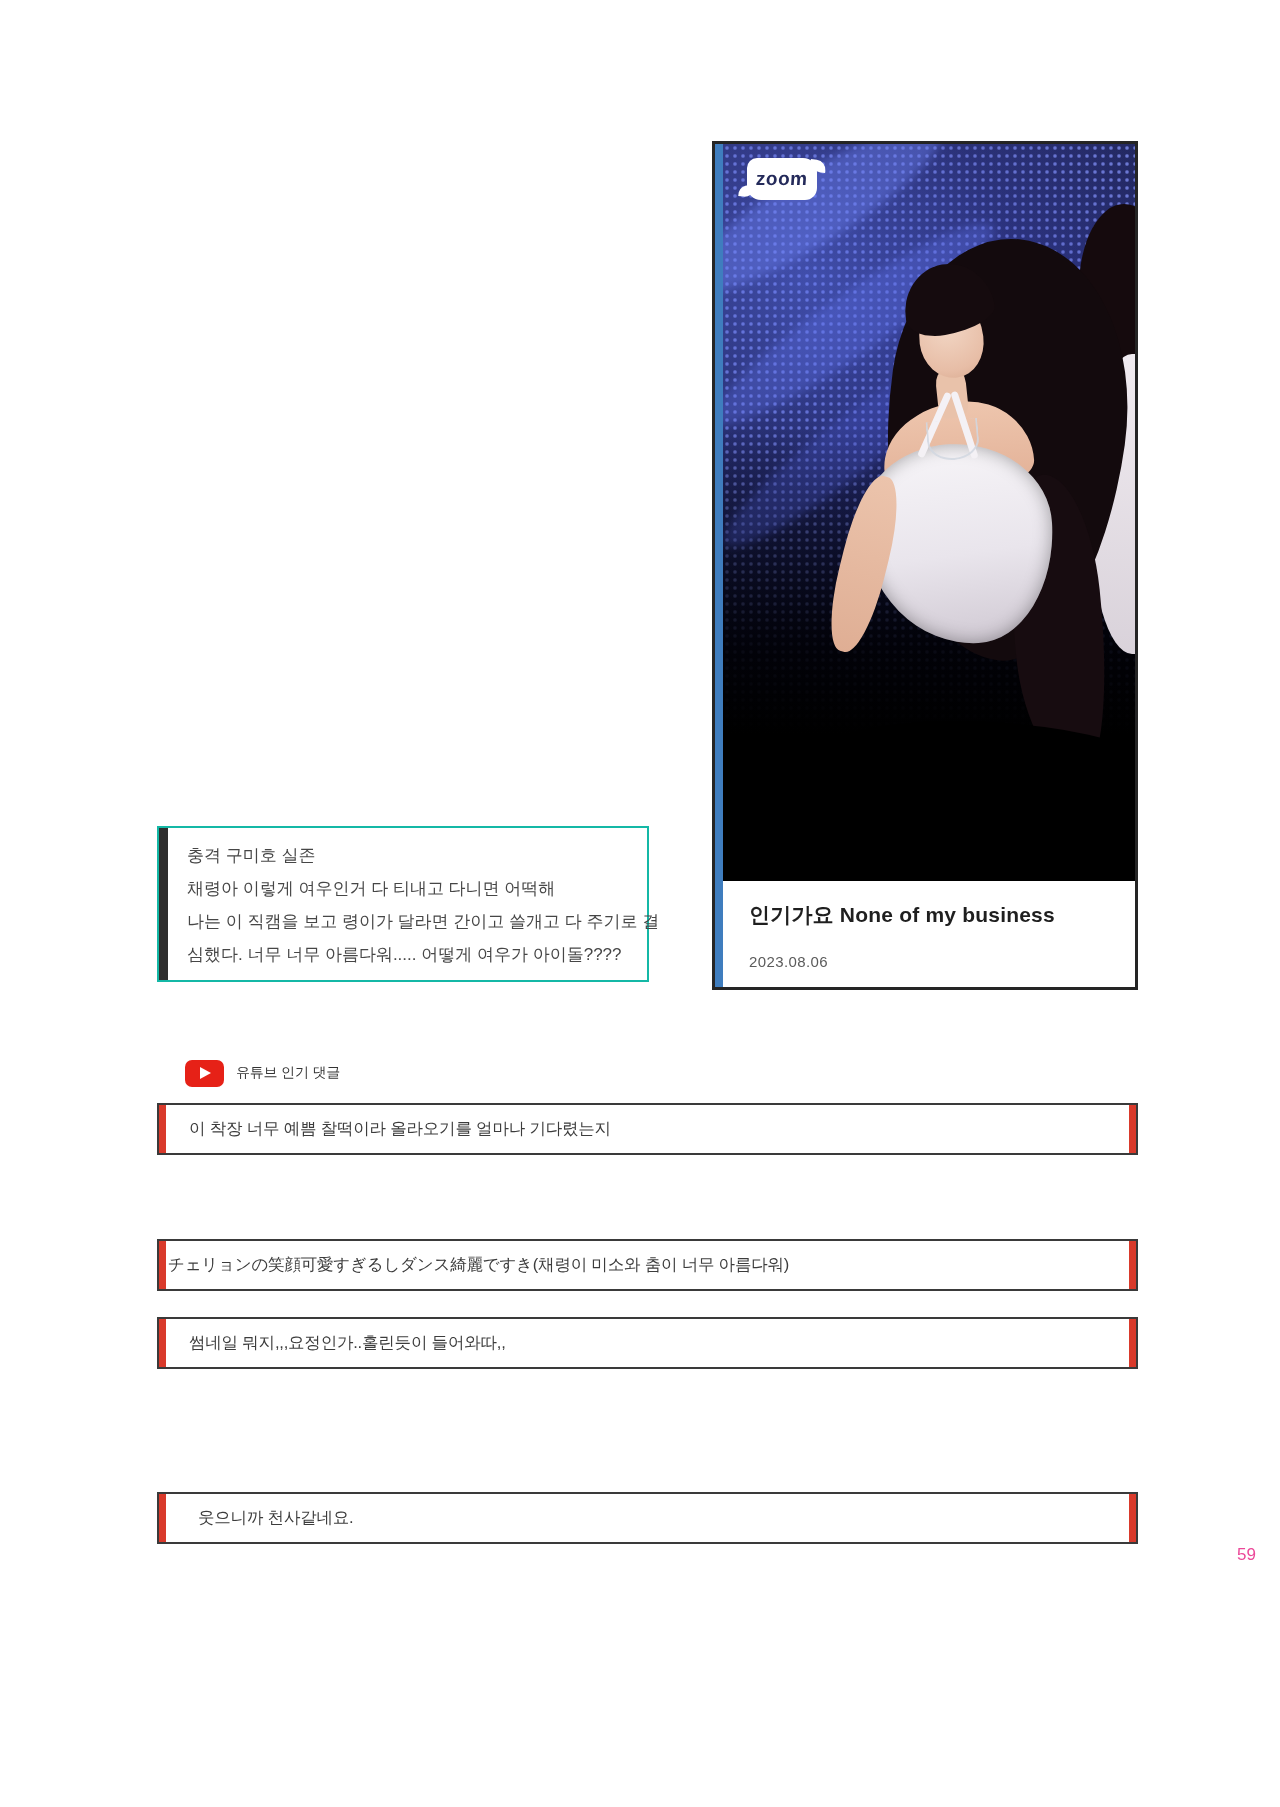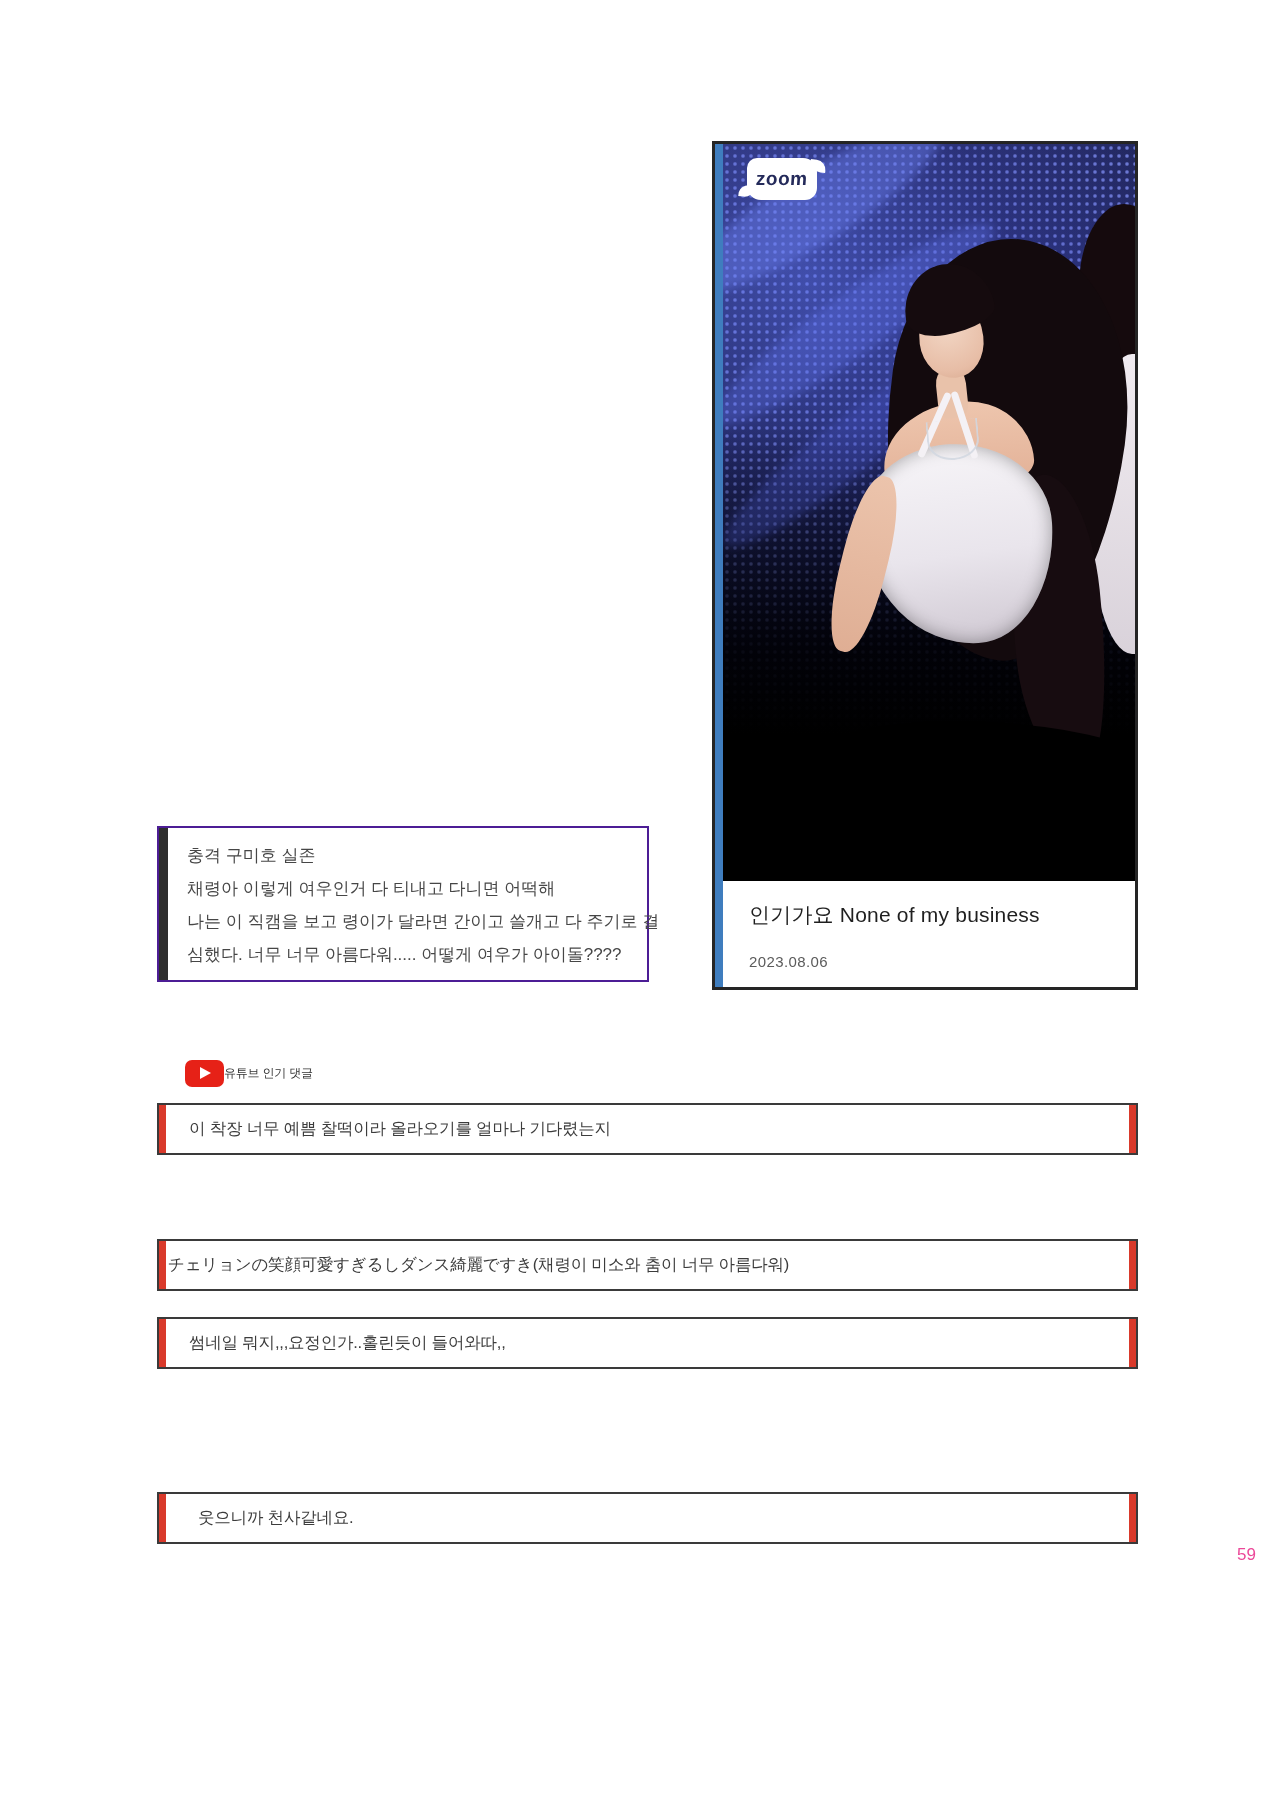--- a/index.html
+++ b/index.html
@@ -73,35 +73,35 @@
     display:flex; align-items:center; justify-content:center; z-index:6; }
   .zoom-badge::before { content:""; position:absolute; right:-9px; top:2px; width:16px; height:12px;
     background:#ffffff; border-radius:0 10px 0 70%; transform:rotate(8deg); }
   .zoom-badge::after { content:""; position:absolute; left:-8px; bottom:3px; width:15px; height:12px;
     background:#ffffff; border-radius:70% 0 10px 0; transform:rotate(8deg); }
   .zoom-badge span { font-size:19px; font-weight:700; color:#242a5a; letter-spacing:0.5px;
     transform:skewX(-4deg); }
 
   .card-caption { position:absolute; left:8px; right:0; bottom:0; top:737px; background:#ffffff;
     padding:20px 0 0 26px; }
-  .card-title { font-size:21px; font-weight:400; color:#1f1f1f; letter-spacing:0.2px; }
+  .card-title { font-size:21px; font-weight:700; color:#1f1f1f; letter-spacing:0.2px; }
   .card-date { margin-top:24px; font-size:15px; color:#5b5b5b; letter-spacing:0.4px; }
 
   
   .quote-box { position:absolute; left:157px; top:826px; width:492px; height:156px;
-    border:2px solid #4c1d95; background:#ffffff; padding:11px 14px 0 28px; }
+    border:2px solid #14b8a6; background:#ffffff; padding:11px 14px 0 28px; }
   .quote-box .bar { position:absolute; left:0; top:0; bottom:0; width:9px; background:#2e2e2e; }
   .quote-line { font-size:17px; color:#464646; line-height:33px; white-space:nowrap; }
 
   
   .yt-header { position:absolute; left:185px; top:1058px; height:30px; display:flex; align-items:center; }
   .yt-icon { width:39px; height:27px; background:#e62117; border-radius:7px; position:relative; }
   .yt-icon::after { content:""; position:absolute; left:15px; top:7px;
     border-left:11px solid #ffffff; border-top:6.5px solid transparent; border-bottom:6.5px solid transparent; }
-  .yt-label { font-size:12px; color:#333333; letter-spacing:-0.2px; }
+  .yt-label { margin-left:12px; font-size:14px; color:#333333; letter-spacing:-0.2px; }
 
   
   .comment-box { position:absolute; left:157px; width:981px; height:52px;
     border:2px solid #3a3a3a; background:#ffffff; display:flex; align-items:center;
     padding:0 30px; }
   .comment-box .rbar { position:absolute; top:0; bottom:0; width:7px; background:#d93a2b; }
   .comment-box .rbar.l { left:0; }
   .comment-box .rbar.r { right:0; }
   .comment-text { font-size:16.5px; color:#3c3c3c; letter-spacing:-0.2px; white-space:nowrap; }
   .cb1 { top:1103px; } .cb2 { top:1239px;padding-left:9px; } .cb3 { top:1297px;margin-top:20px; }

